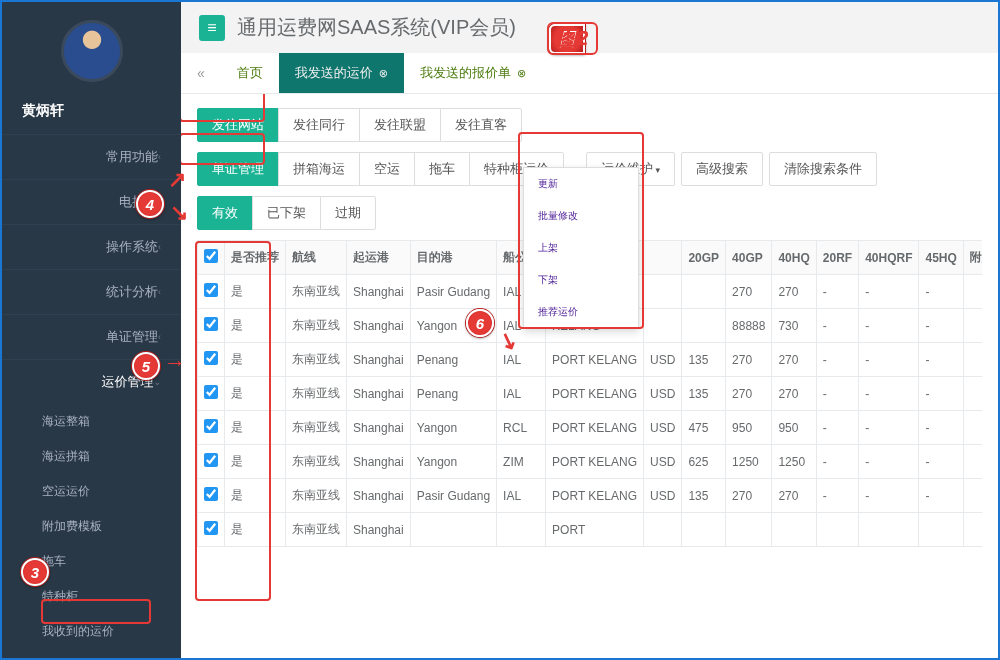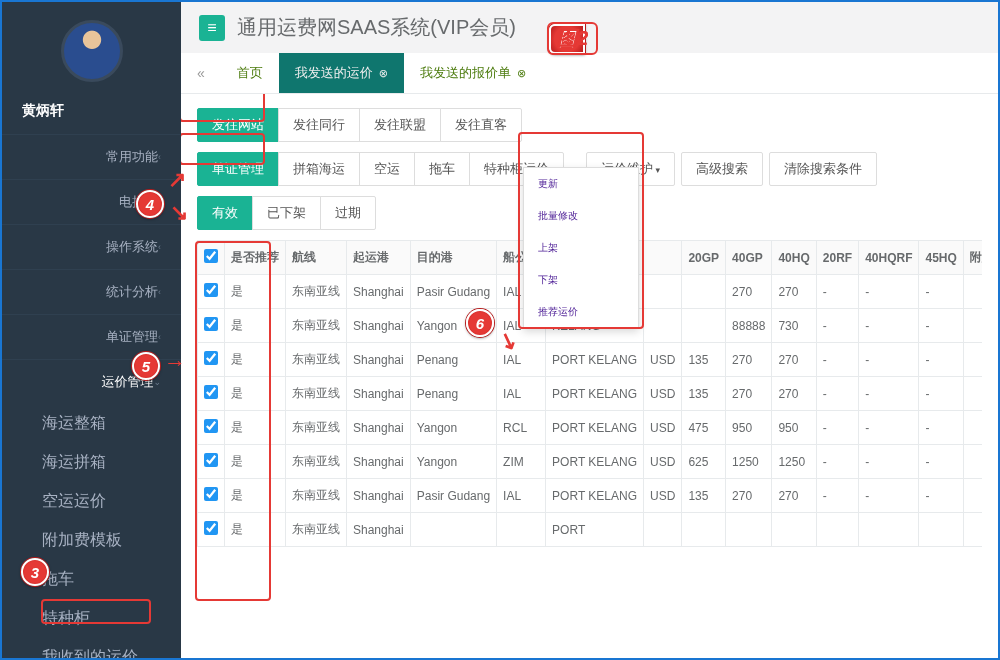--- a/index.html
+++ b/index.html
@@ -6,21 +6,21 @@
 body { width: 1000px; height: 660px; overflow: hidden; background: #f5f5f5; }
 .frame { border: 2px solid #1976d2; width: 100%; height: 100%; display: flex; position: relative; }
 .sidebar { width: 179px; background: #293846; color: #a7b1c2; height: 100%; overflow-y: auto; flex-shrink: 0; }
 .sidebar::-webkit-scrollbar { width: 0; }
 .avatar-box { text-align: center; padding: 18px 0 10px; }
 .avatar { width: 62px; height: 62px; border-radius: 50%; background: radial-gradient(circle at 50% 30%, #e8c49a 0 18%, #2a4d8f 20% 100%); border: 3px solid #3a4a5c; display: inline-block; }
 .username { color: #fff; font-size: 14px; padding: 6px 0 14px 20px; font-weight: bold; }
 .nav-item { padding: 13px 20px; font-size: 13px; border-top: 1px solid #2f4050; cursor: pointer; display: flex; justify-content: flex-end; align-items: center; color: #a7b1c2; }
 .nav-item .chev { font-size: 9px; color: #6a7a8c; }
 .nav-item.open { color: #fff; }
-.sub-item { padding: 9px 20px 9px 40px; font-size: 16px; color: #a7b1c2; cursor: pointer; }
+.sub-item { padding: 9px 20px 9px 40px; font-size: 12px; color: #a7b1c2; cursor: pointer; }
 .sub-item.active { color: #fff; }
 .main { flex: 1; background: #f3f3f4; display: flex; flex-direction: column; overflow: hidden; }
 .titlebar { background: #f3f3f4; padding: 12px 18px; display: flex; align-items: center; gap: 12px; }
 .menu-btn { width: 26px; height: 26px; background: #1ab394; color: #fff; border-radius: 3px; display: flex; align-items: center; justify-content: center; font-size: 16px; font-weight: bold; }
 .title-text { font-size: 20px; color: #676a6c; }
 .tabs-row { background: #fff; display: flex; align-items: center; border-bottom: 1px solid #e7eaec; }
 .tabs-back { padding: 10px 16px; color: #999; font-size: 14px; }
 .tab { padding: 11px 16px; font-size: 13px; color: #4d7c0f; cursor: pointer; }
 .tab.active { background: #0f766e; color: #eee; }
 .tab-close { margin-left: 6px; font-size: 11px; }

